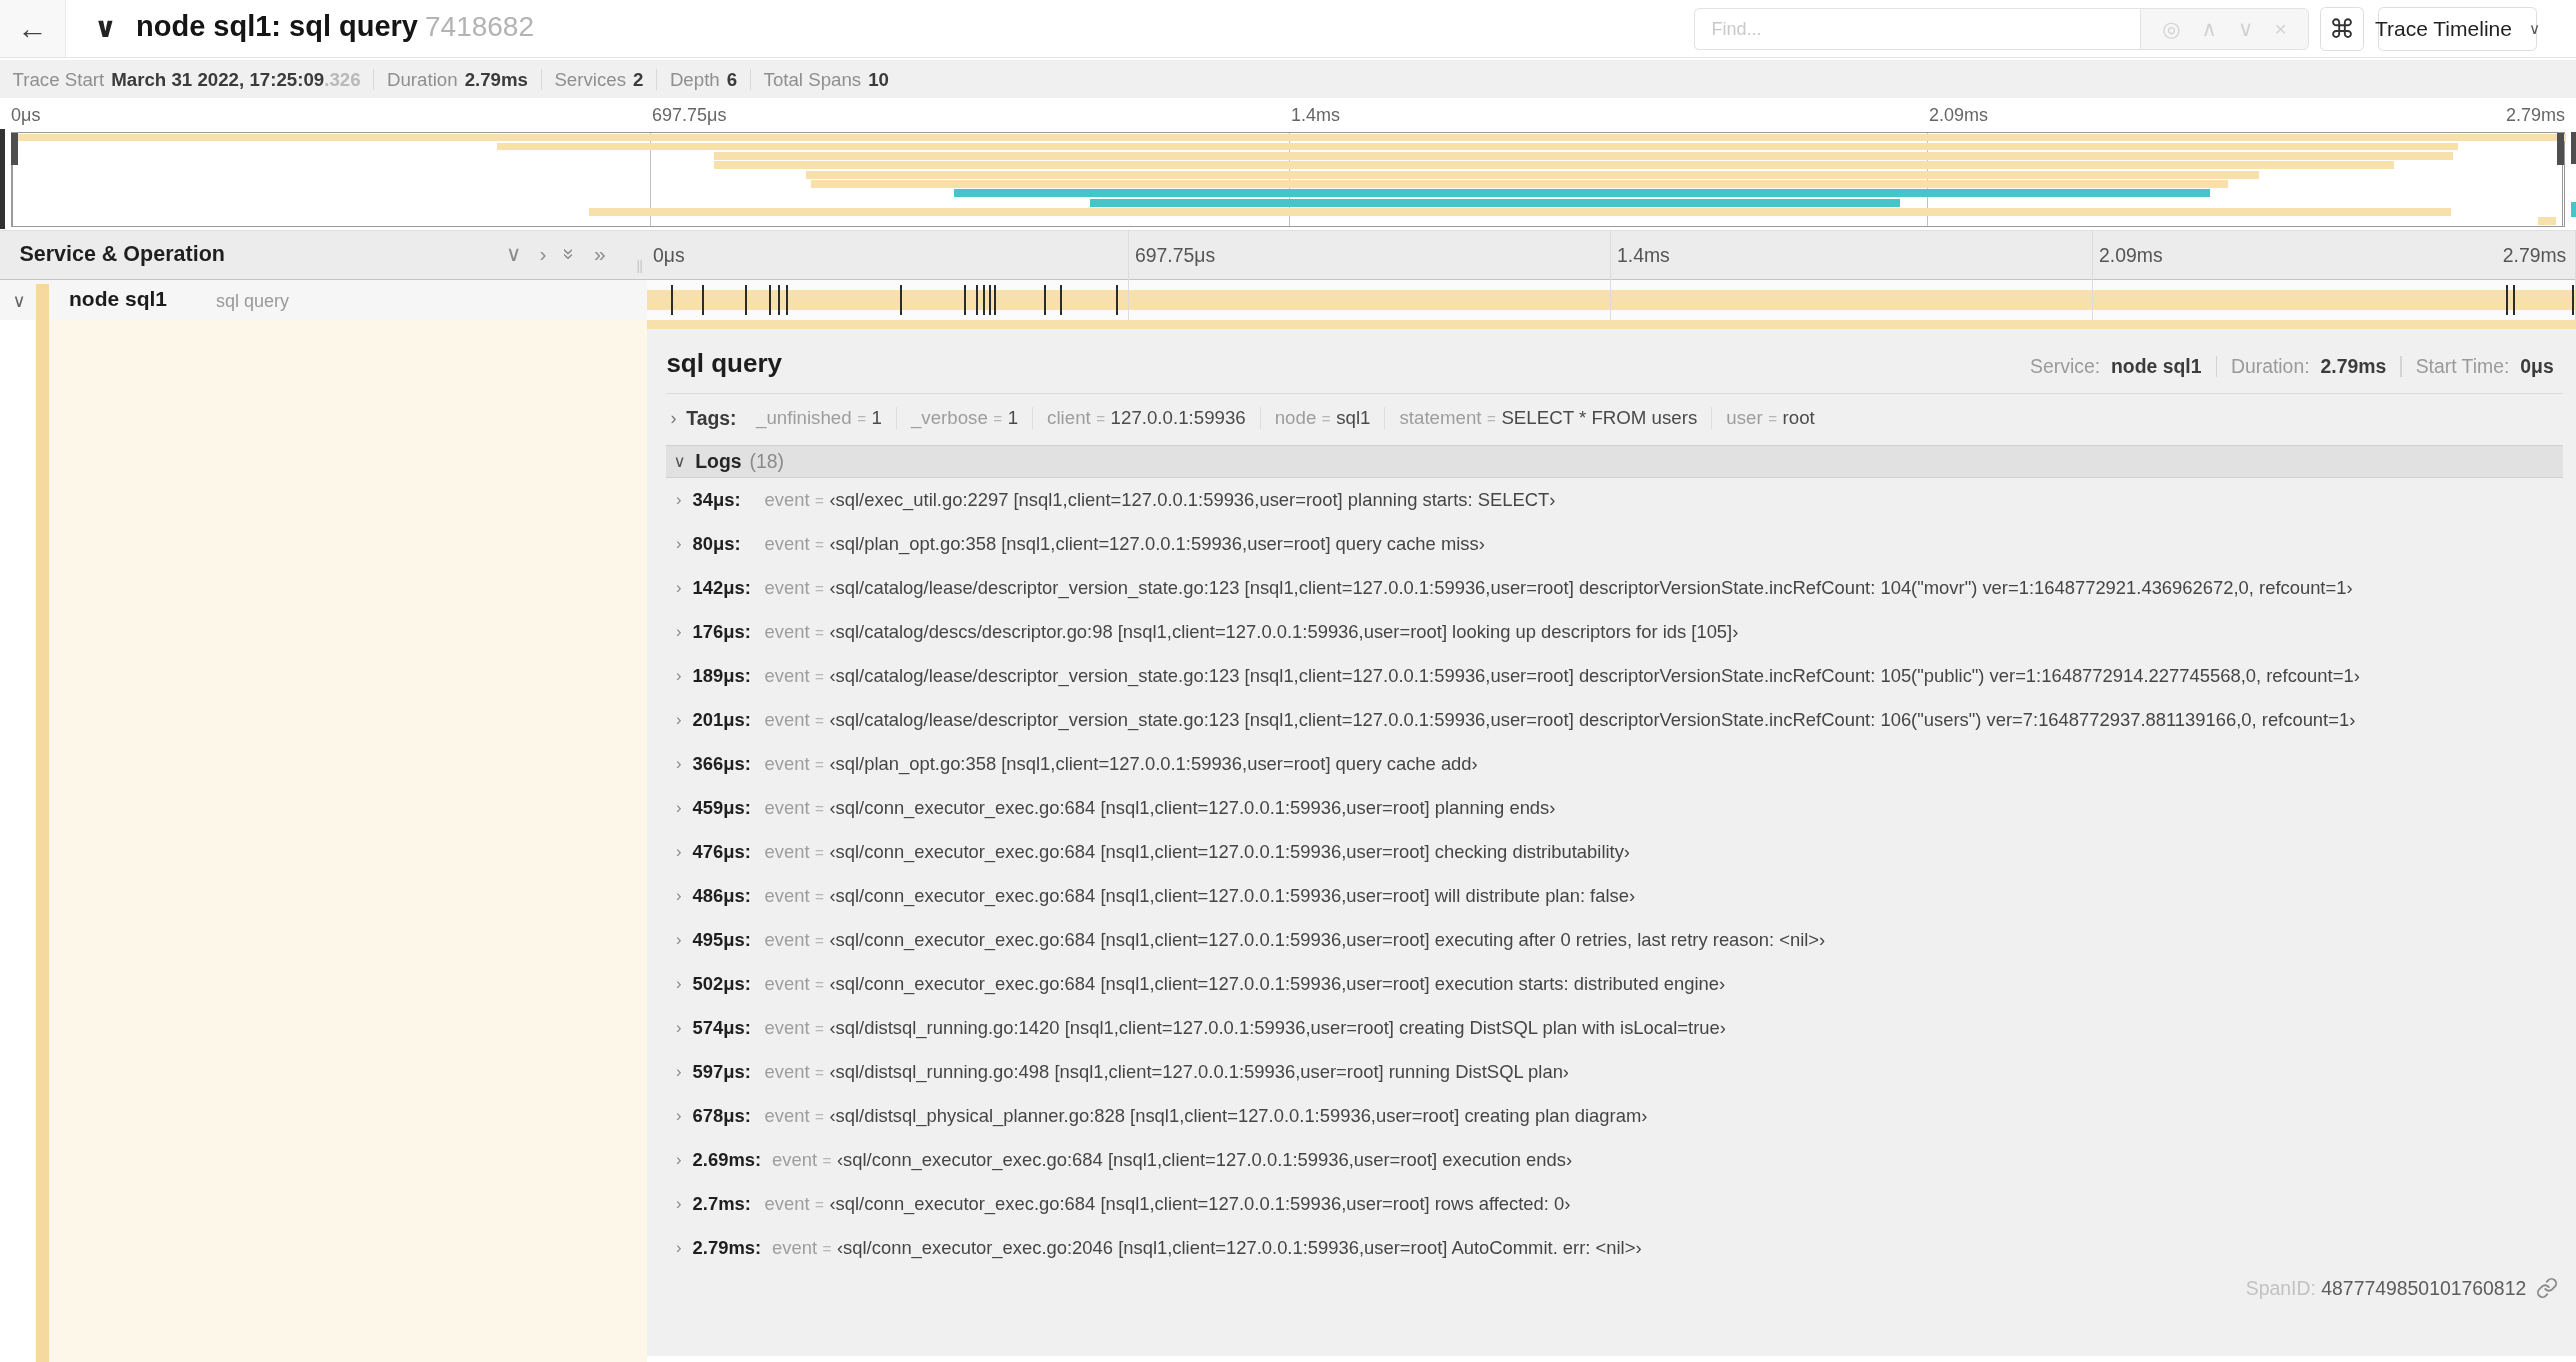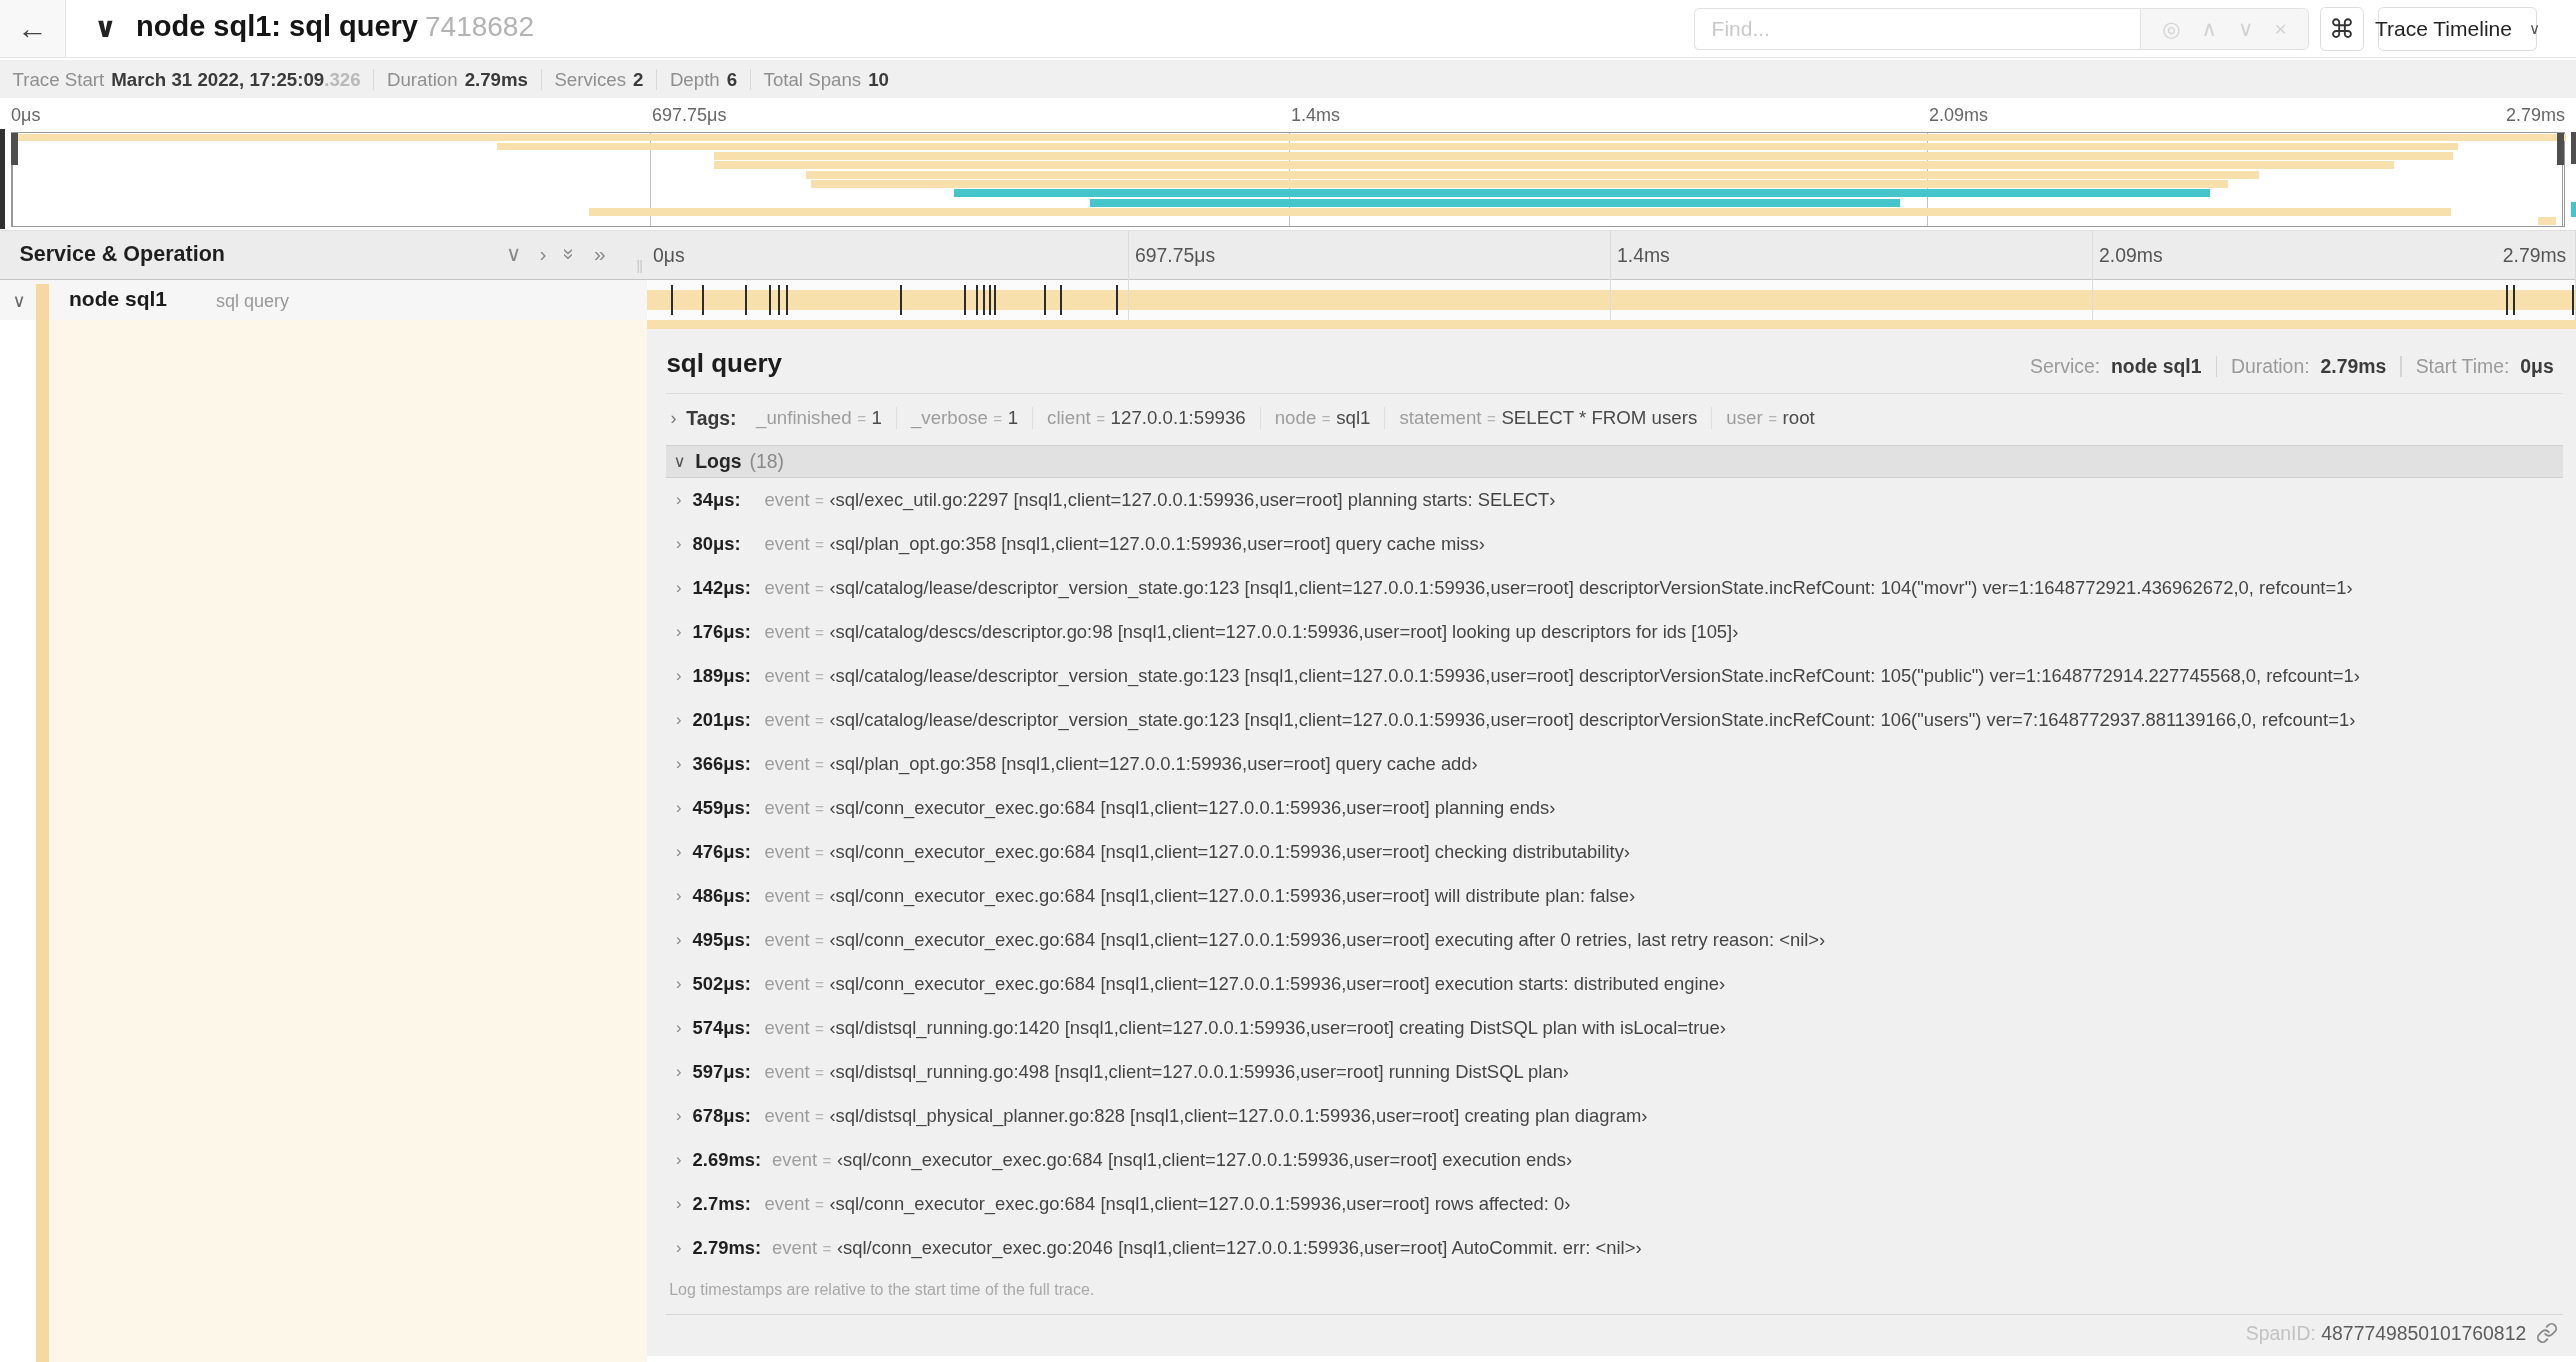--- a/index.html
+++ b/index.html
@@ -7,21 +7,21 @@
   body { font-family:"Liberation Sans","DejaVu Sans",sans-serif; background:#fff; color:#333; overflow:hidden; }
   .app { position:relative; width:2576px; height:1363px; background:#fff; }
 
   
   .topbar { position:absolute; left:0; top:0; width:2576px; height:58px; background:#fff; border-bottom:1.4px solid #e4e4e4; }
   .back-btn { position:absolute; left:0; top:0; width:66px; height:57px; background:#f8f8f8; border-right:1.4px solid #e8e8e8; display:flex; align-items:center; justify-content:center; font-size:30.5px; color:#444; cursor:pointer; }
   .title-chevron { position:absolute; left:94px; top:11px; font-size:28px; font-weight:bold; color:#222; cursor:pointer; }
   .trace-title { position:absolute; left:136px; top:9.7px; font-size:29px; font-weight:bold; color:#151515; white-space:nowrap; }
   .trace-title small { font-weight:normal; color:#b3b3b3; font-size:28px; margin-left:7px; }
   .find-wrap { position:absolute; right:267px; top:8.3px; height:42px; display:flex; }
-  .find-input { width:446px; height:42px; border:1.4px solid #e2e2e2; border-right:none; border-radius:5.5px 0 0 5.5px; padding:0 16.6px; font-size:21px; color:#444; background:#fff; outline:none; font-family:inherit; }
+  .find-input { width:446px; height:42px; border:1.4px solid #e2e2e2; border-right:none; border-radius:5.5px 0 0 5.5px; padding:0 16.6px; font-size:18px; color:#444; background:#fff; outline:none; font-family:inherit; }
   .find-input::placeholder { color:#c9c9c9; }
   .find-btns { width:169px; height:42px; background:#f6f6f6; border:1.4px solid #e2e2e2; border-radius:0 5.5px 5.5px 0; display:flex; align-items:center; justify-content:space-evenly; }
   .find-btns span { color:#d2d2d2; font-size:21px; }
   .kbd-btn { position:absolute; right:212px; top:7px; width:44px; height:44px; background:#fff; border:1.4px solid #ddd; border-radius:5.5px; font-size:26px; color:#333; display:flex; align-items:center; justify-content:center; cursor:pointer; }
   .view-btn { position:absolute; right:39px; top:7px; width:159px; height:44px; background:#fff; border:1.4px solid #ddd; border-radius:5.5px; font-size:21px; color:#222; display:flex; align-items:center; justify-content:center; gap:17px; cursor:pointer; white-space:nowrap; }
   .view-btn .chev { font-size:15.2px; color:#555; }
 
   
   .infobar { position:absolute; left:0; top:60px; width:2576px; height:39px; background:#f0f0f0; display:flex; align-items:center; padding-left:12.5px; font-size:18.7px; }
   .info-item { display:flex; align-items:center; }
@@ -418,21 +418,20 @@
             <span class="v">‹sql/conn_executor_exec.go:684 [nsql1,client=127.0.0.1:59936,user=root] rows affected: 0›</span>
           </div>
           <div class="log-row">
             <span class="chev">›</span>
             <span class="time">2.79ms:</span>
             <span class="k">event</span>
             <span class="eq">=</span>
             <span class="v">‹sql/conn_executor_exec.go:2046 [nsql1,client=127.0.0.1:59936,user=root] AutoCommit. err: &lt;nil&gt;›</span>
           </div>
         </div>
-      <div class="logs-note">Log timestamps are relative to the start time of the full trace.</div>
       <div class="spanid-row">
         <span class="lab">SpanID:</span>
         <span class="val">4877749850101760812</span>
         <svg width="22" height="22" viewBox="0 0 24 24" fill="none" stroke="#8a8a8a" stroke-width="2" stroke-linecap="round">
           <path d="M10 13a5 5 0 0 0 7.54.54l3-3a5 5 0 0 0-7.07-7.07l-1.72 1.71"></path>
           <path d="M14 11a5 5 0 0 0-7.54-.54l-3 3a5 5 0 0 0 7.07 7.07l1.71-1.71"></path>
         </svg>
       </div>
     </div>
   </div>

